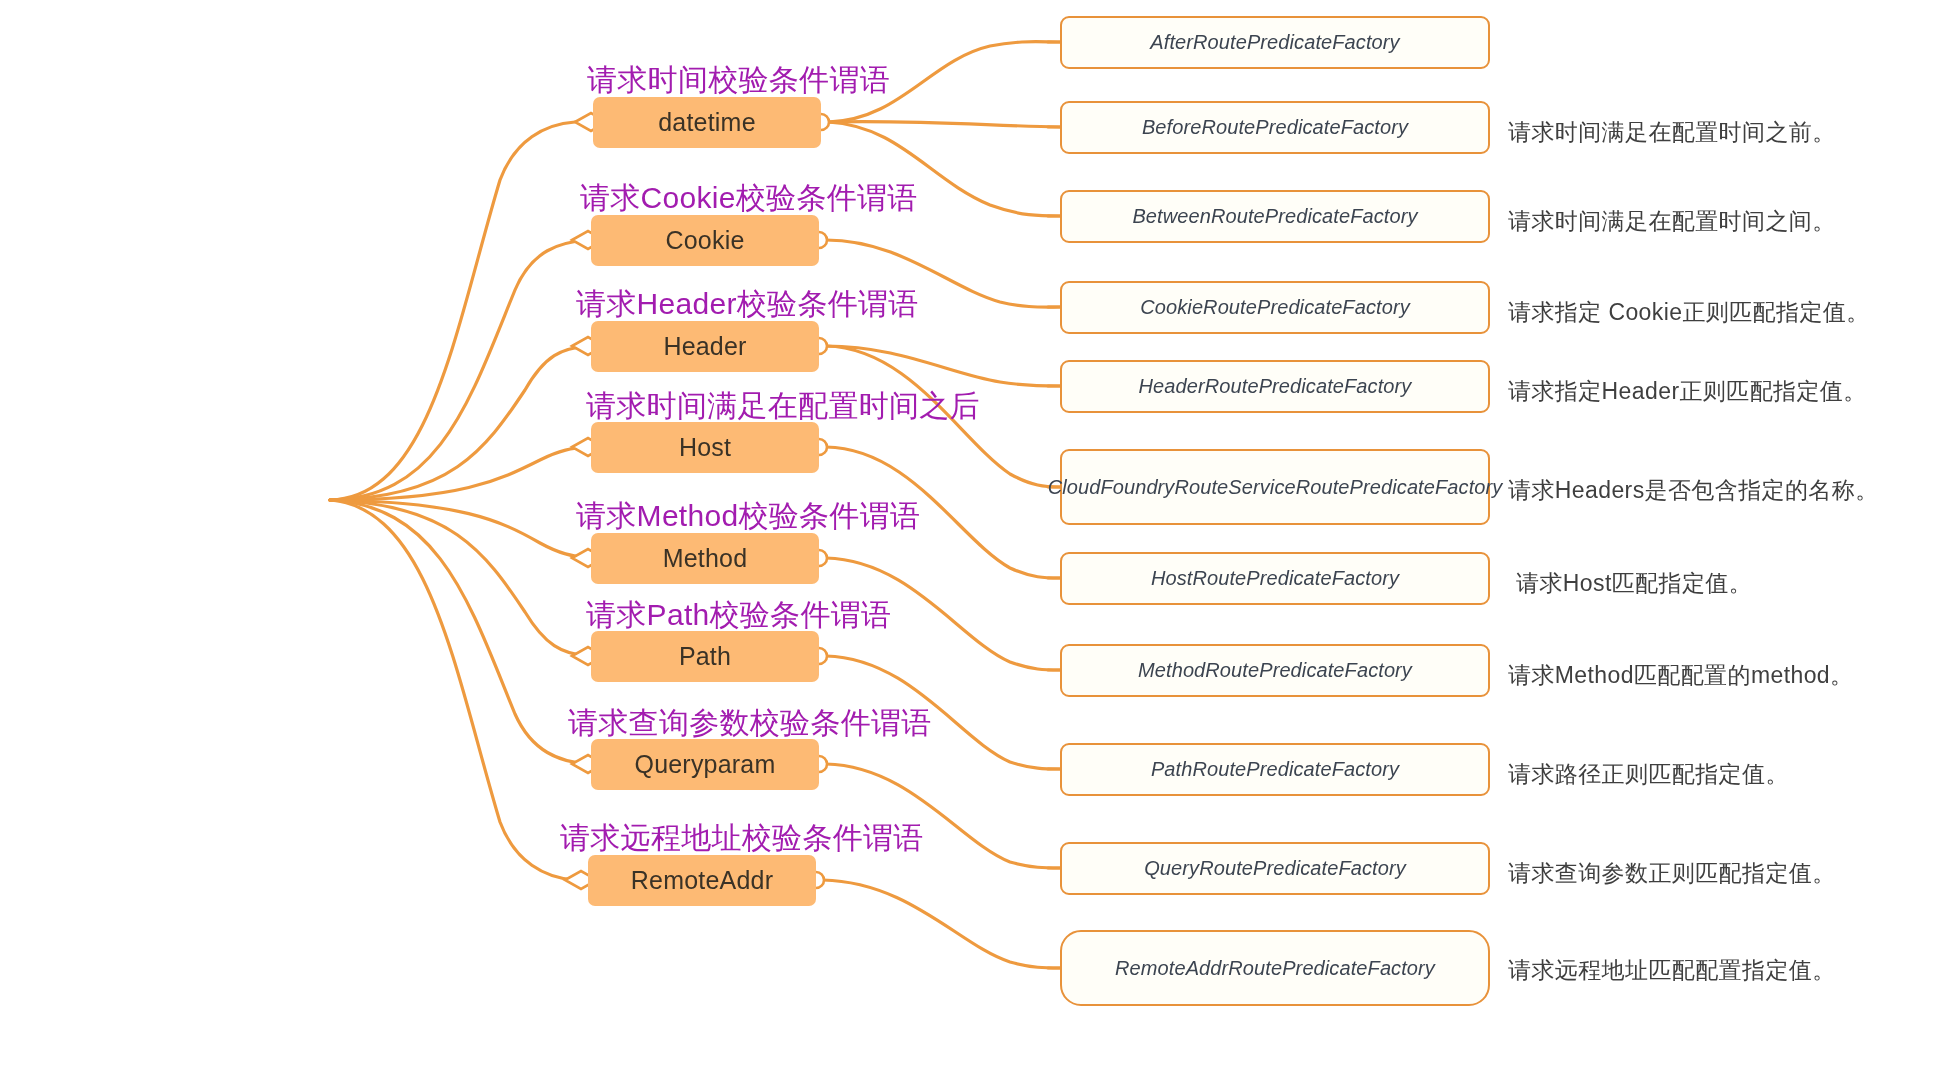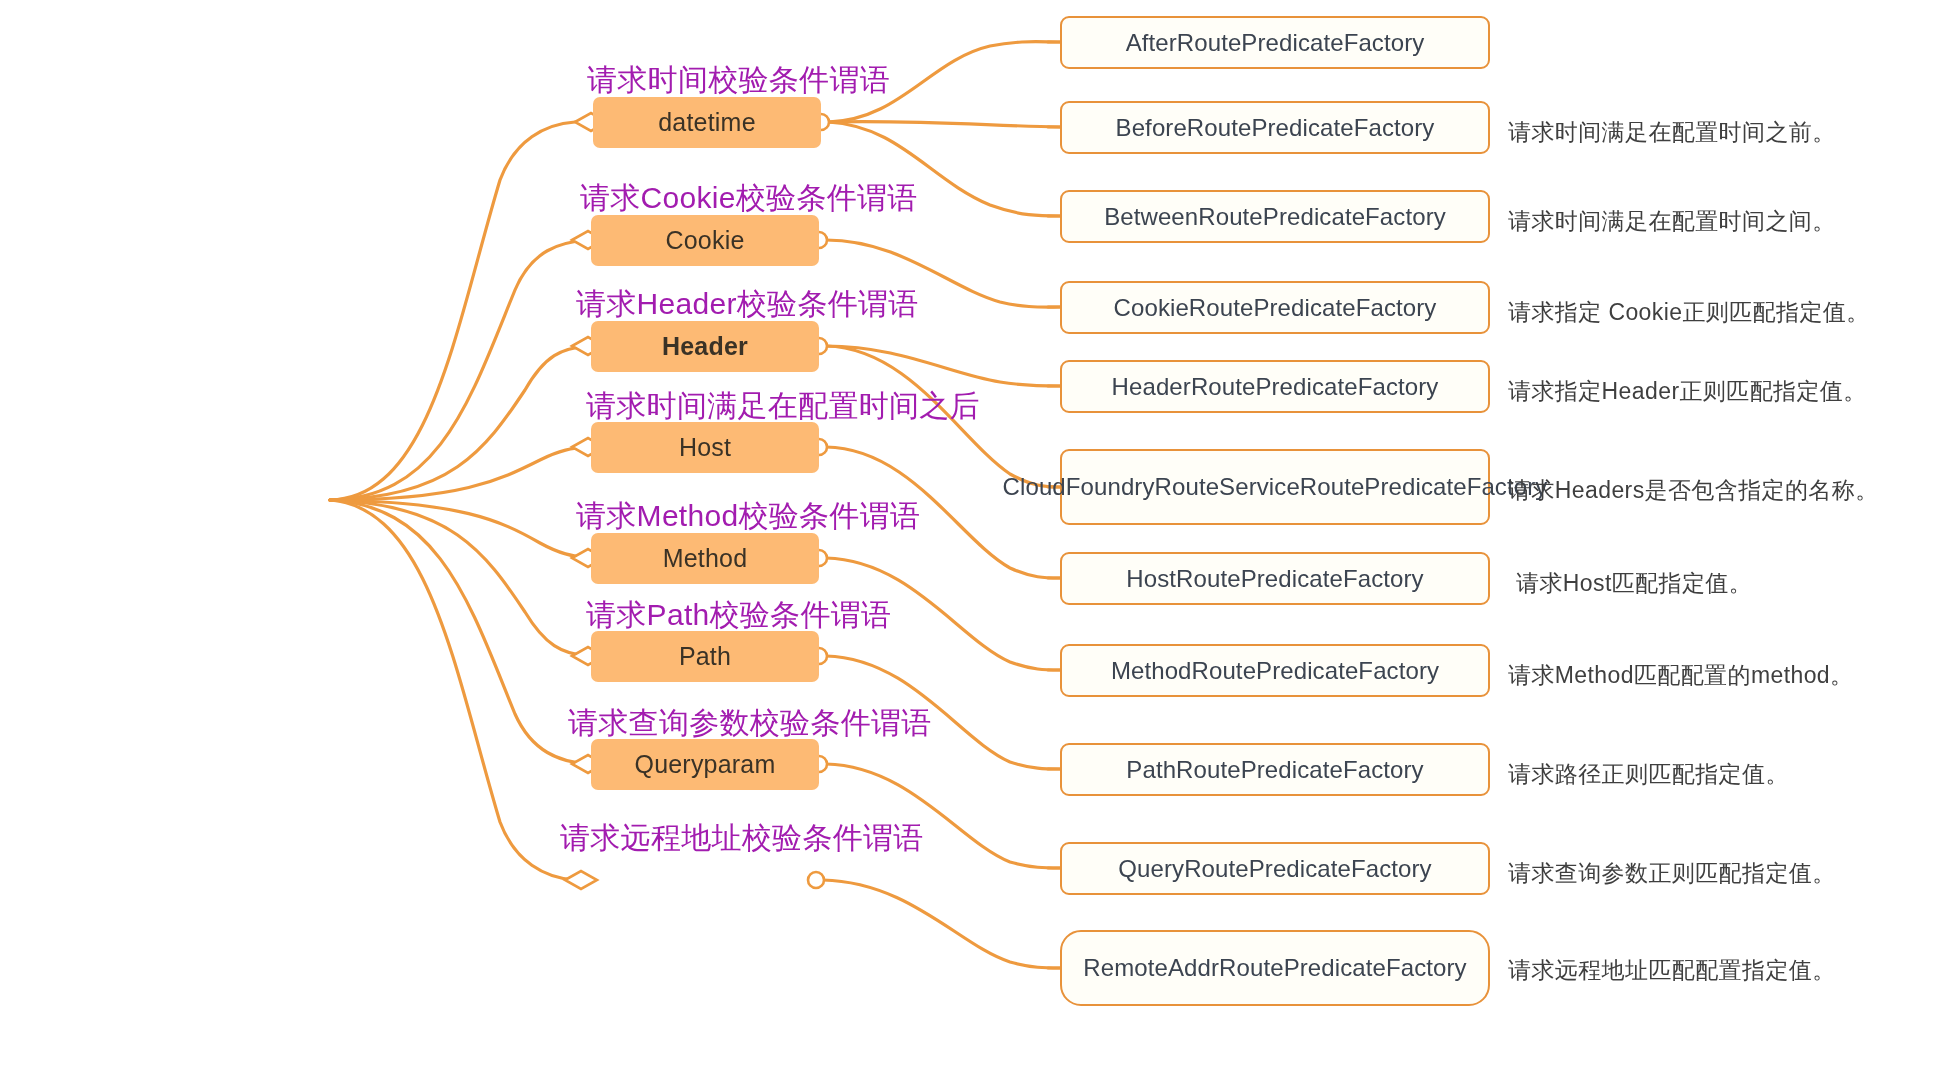--- a/index.html
+++ b/index.html
@@ -57,24 +57,25 @@
     font-size: 30px;
     white-space: nowrap;
     letter-spacing: 0.3px;
   }
   
   .leaf-node {
     background: #FFFEF8;
     border: 2.5px solid #E8923A;
     border-radius: 9px;
     color: #3C4450;
-    font-size: 24px;
+    font-size: 20px;
     line-height: 1.22;
     padding: 2px 8px;
     letter-spacing: 0.1px;
+    font-style: italic;
   }
   
   .desc {
     position: absolute;
     color: #3f3f3f;
     font-size: 23px;
     white-space: nowrap;
     letter-spacing: 0.4px;
   }
 </style>
@@ -157,25 +158,26 @@
   <div class="mid-caption" style="left:580px; top:178px;">请求Cookie校验条件谓语</div>
   <div class="mid-caption" style="left:576px; top:284px;">请求Header校验条件谓语</div>
   <div class="mid-caption" style="left:586px; top:386px;">请求时间满足在配置时间之后</div>
   <div class="mid-caption" style="left:576px; top:496px;">请求Method校验条件谓语</div>
   <div class="mid-caption" style="left:586px; top:595px;">请求Path校验条件谓语</div>
   <div class="mid-caption" style="left:568px; top:703px;">请求查询参数校验条件谓语</div>
   <div class="mid-caption" style="left:560px; top:818px;">请求远程地址校验条件谓语</div>
 
   <div class="node mid-node" style="left:593px; top:97px;  width:228px; height:51px;">datetime</div>
   <div class="node mid-node" style="left:591px; top:215px; width:228px; height:51px;">Cookie</div>
-  <div class="node mid-node" style="left:591px; top:321px; width:228px; height:51px;font-weight:bold;">Header</div>
+  <div class="node mid-node" style="left:591px; top:321px; width:228px; height:51px;">Header</div>
   <div class="node mid-node" style="left:591px; top:422px; width:228px; height:51px;">Host</div>
   <div class="node mid-node" style="left:591px; top:533px; width:228px; height:51px;">Method</div>
   <div class="node mid-node" style="left:591px; top:631px; width:228px; height:51px;">Path</div>
   <div class="node mid-node" style="left:591px; top:739px; width:228px; height:51px;">Queryparam</div>
+  <div class="node mid-node" style="left:588px; top:855px; width:228px; height:51px;">RemoteAddr</div>
 
   <div class="node leaf-node" style="left:1060px; top:16px;  width:430px; height:53px;">AfterRoutePredicateFactory</div>
   <div class="node leaf-node" style="left:1060px; top:101px; width:430px; height:53px;">BeforeRoutePredicateFactory</div>
   <div class="node leaf-node" style="left:1060px; top:190px; width:430px; height:53px;">BetweenRoutePredicateFactory</div>
   <div class="node leaf-node" style="left:1060px; top:281px; width:430px; height:53px;">CookieRoutePredicateFactory</div>
   <div class="node leaf-node" style="left:1060px; top:360px; width:430px; height:53px;">HeaderRoutePredicateFactory</div>
   <div class="node leaf-node" style="left:1060px; top:449px; width:430px; height:76px;">CloudFoundryRouteServiceRoutePredicateFactory</div>
   <div class="node leaf-node" style="left:1060px; top:552px; width:430px; height:53px;">HostRoutePredicateFactory</div>
   <div class="node leaf-node" style="left:1060px; top:644px; width:430px; height:53px;">MethodRoutePredicateFactory</div>
   <div class="node leaf-node" style="left:1060px; top:842px; width:430px; height:53px;">QueryRoutePredicateFactory</div>

